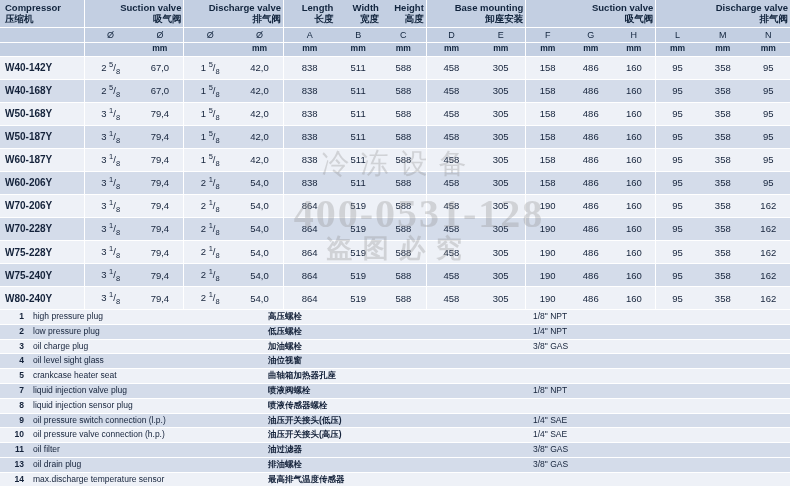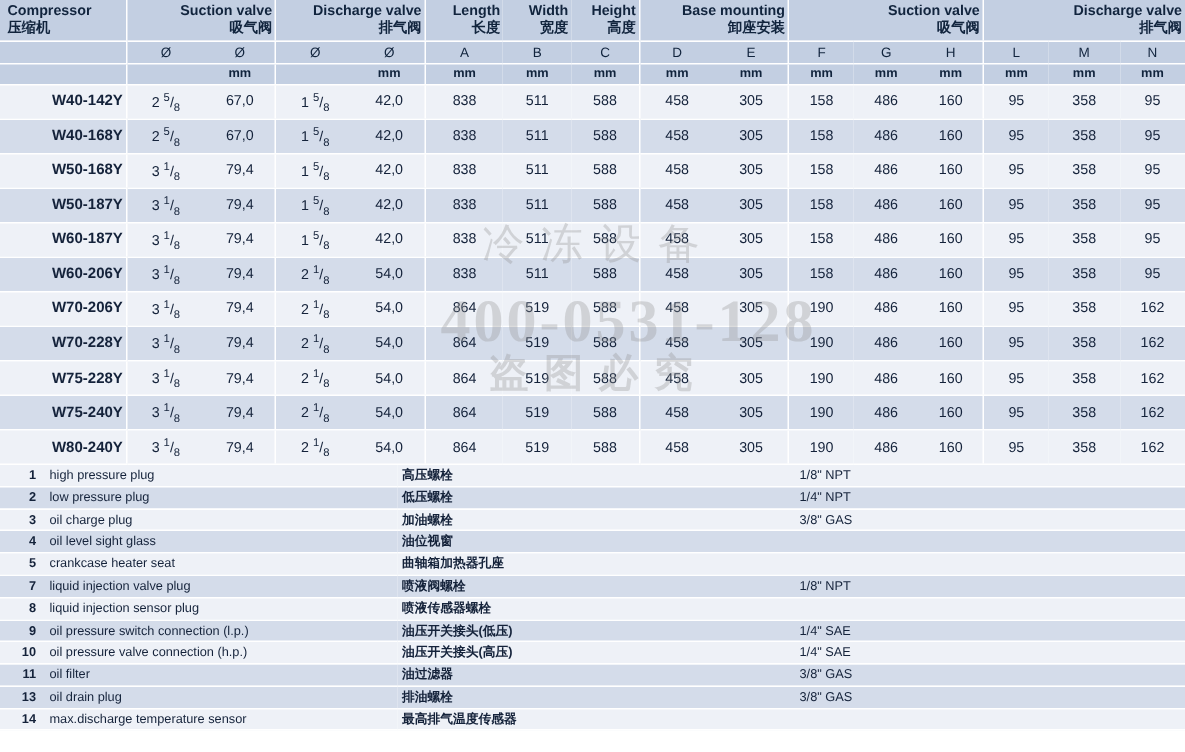--- a/index.html
+++ b/index.html
@@ -55,21 +55,21 @@
   
   tr.data td {
     font-size:9.5px;
     text-align:center;
     padding:3px 2px;
     border-bottom:1px solid #ffffff;
     color:#14223a;
     white-space:nowrap;
   }
   tr.data td.model {
-    text-align:right;
+    text-align:left;
     padding-left:5px;
     font-weight:bold;
     font-size:10px;
   }
   tr.odd td { background:#eef1f7; }
   tr.even td { background:#d4dcea; }
   .fracwrap { display:inline-block; }
   sup.num { font-size:7.5px; vertical-align:super; }
   sub.den { font-size:7.5px; vertical-align:sub; }
 

